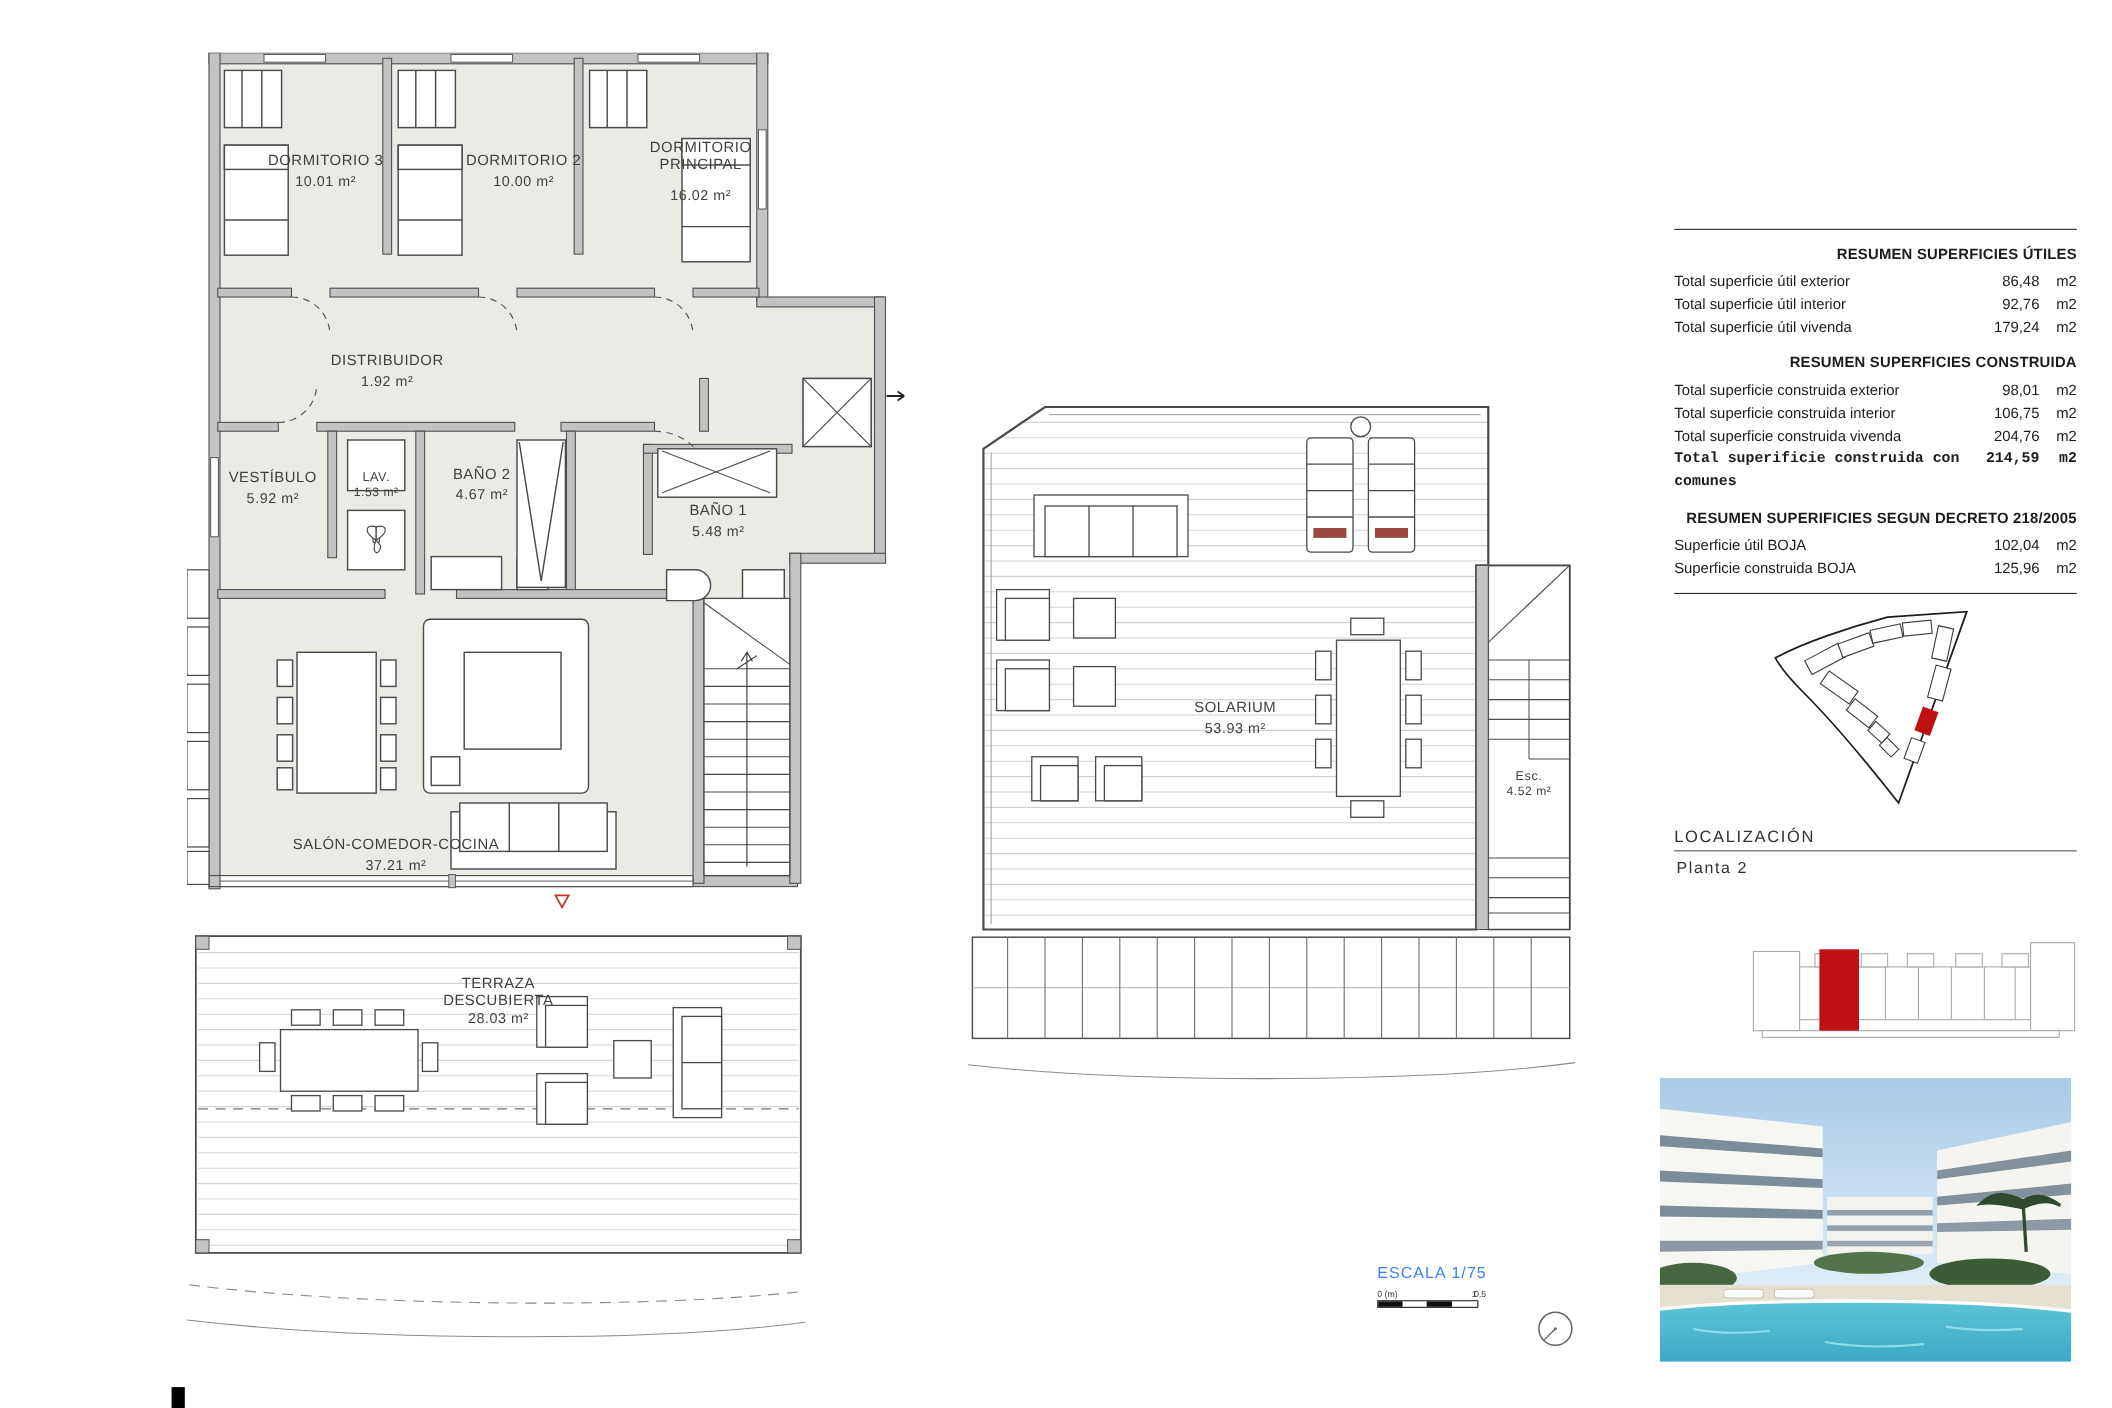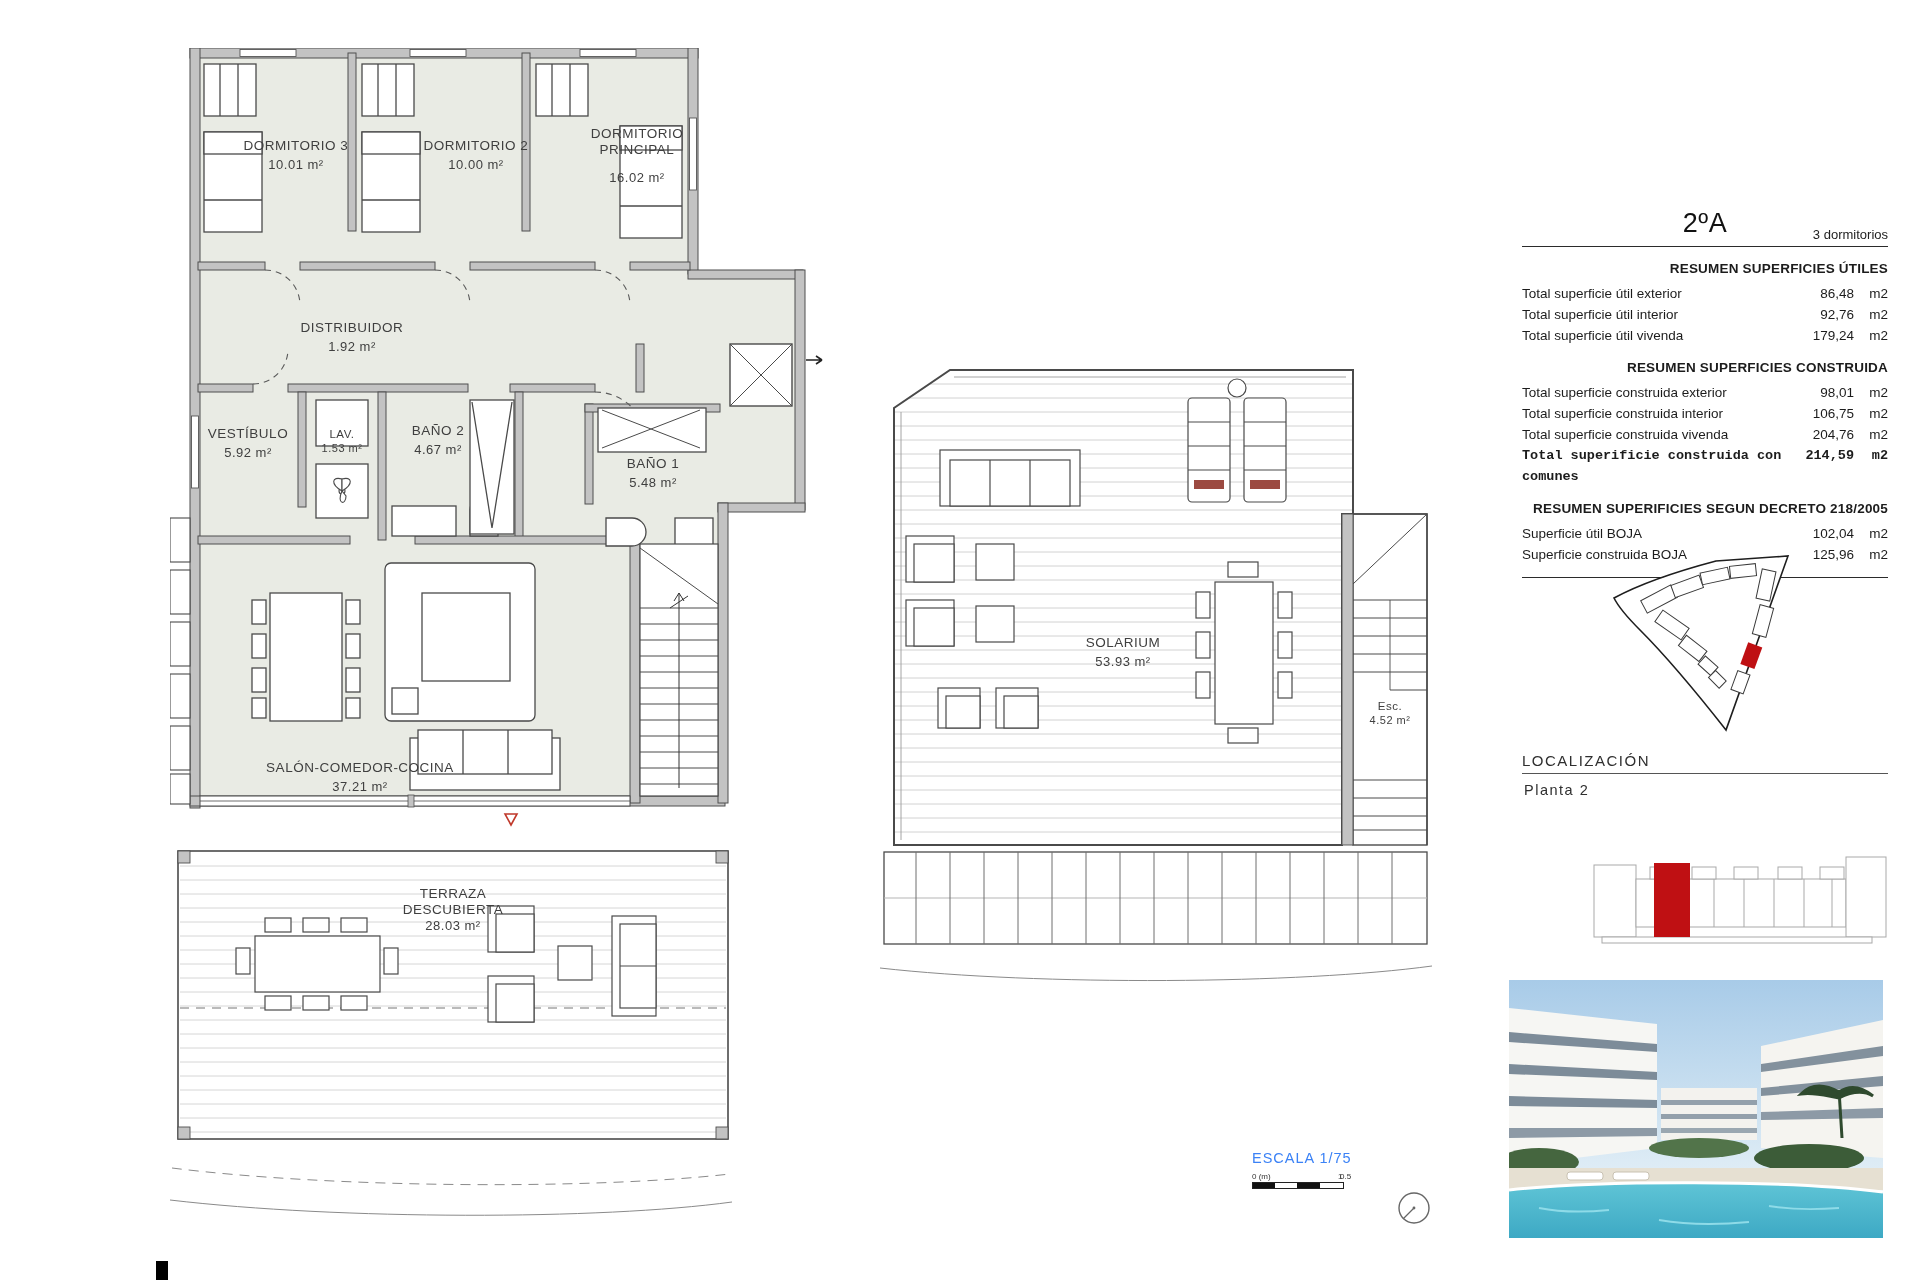--- a/index.html
+++ b/index.html
@@ -470,24 +470,20 @@
     <div class="nm">SOLARIUM</div>
     <div class="ar">53.93 m²</div>
   </div>
   <div class="roomlabel small" style="left:510px;top:340px;">
     <div class="nm">Esc.</div>
     <div class="ar">4.52 m²</div>
   </div>
 </div>
 
 <div class="summary">
-  <div class="hdr">
-    <span class="unit">2ºA</span>
-    <span class="beds">3 dormitorios</span>
-  </div>
   <hr class="rule">
 
   <div class="sec-heading">RESUMEN SUPERFICIES ÚTILES</div>
   <div class="srow">
     <span class="lbl">Total superficie útil exterior</span>
     <span class="val">86,48</span>
     <span class="un">m2</span>
   </div>
   <div class="srow">
     <span class="lbl">Total superficie útil interior</span>

